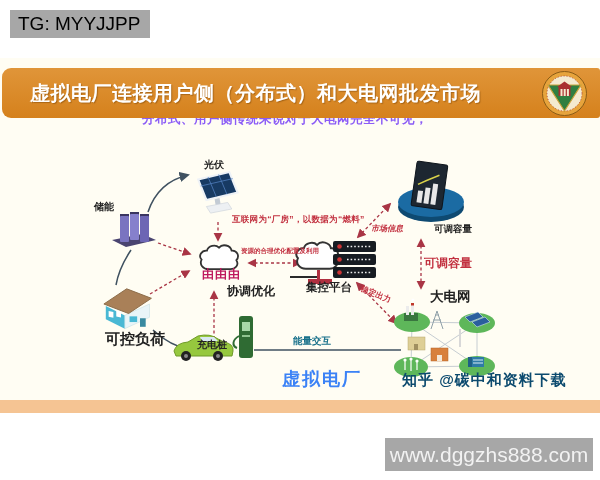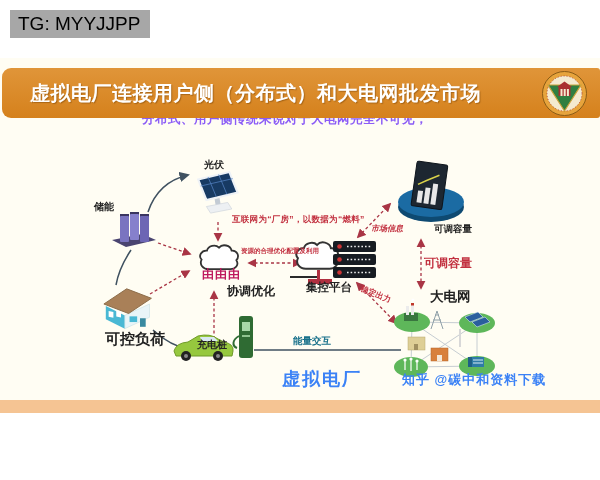--- a/index.html
+++ b/index.html
@@ -28,22 +28,22 @@
   .lbl-market{left:434px;top:223px;font-size:9.5px;}
   .lbl-grid{left:430px;top:288px;font-size:13.5px;}
   .lbl-vpp{left:282px;top:367px;font-size:18px;letter-spacing:2px;color:#3b82f6;}
   .ann{position:absolute;font-weight:bold;color:#c2303f;white-space:nowrap;}
   .ann-internet{left:232px;top:214px;font-size:8.5px;letter-spacing:.3px;text-align:right;}
   .ann-resource{left:241px;top:247px;font-size:6.5px;}
   .ann-marketinfo{left:371px;top:223px;font-size:8px;font-style:italic;}
   .ann-capacity{left:424px;top:255px;font-size:12px;}
   .ann-stable{left:363px;top:283px;font-size:8px;transform:rotate(22deg);transform-origin:left top;}
   .ann-energy{left:293px;top:335px;font-size:9.5px;color:#17708a;font-weight:bold;position:absolute;white-space:nowrap;}
-  .watermark{position:absolute;left:402px;top:371px;font-size:13px;font-weight:600;
-             color:#3b82f6;letter-spacing:1px;white-space:nowrap;}
+  .watermark{position:absolute;left:402px;top:371px;font-size:15px;font-weight:600;
+             color:#0c4a6e;letter-spacing:1px;white-space:nowrap;}
   .footer-strip{position:absolute;left:0;top:400px;width:600px;height:13px;background:#f5c493;}
   .url-box{position:absolute;left:385px;top:438px;width:208px;height:33px;background:#a7a7a7;
            color:#f2f2f2;font-size:21px;line-height:33px;text-align:center;}
 </style>
 </head>
 <body>
 
 <div class="page">
 
   <div class="tg-box">TG: MYYJJPP</div>
@@ -229,14 +229,15 @@
       <polygon points="7,15 40,15 23.5,41" fill="#2f7f41" stroke="#c9a23a" stroke-width="1.2"></polygon>
       <polygon points="16,17 31,17 23.5,11.5" fill="#a82f2f"></polygon>
       <rect x="17.5" y="17" width="12" height="9" fill="#a82f2f"></rect>
       <rect x="19.5" y="19" width="2" height="7" fill="#f4ead0"></rect>
       <rect x="22.7" y="19" width="2" height="7" fill="#f4ead0"></rect>
       <rect x="25.9" y="19" width="2" height="7" fill="#f4ead0"></rect>
     </svg>
   </div>
 
   <div class="footer-strip"></div>
+  <div class="url-box">www.dggzhs888.com</div>
 
 </div>
 
 </body></html>

